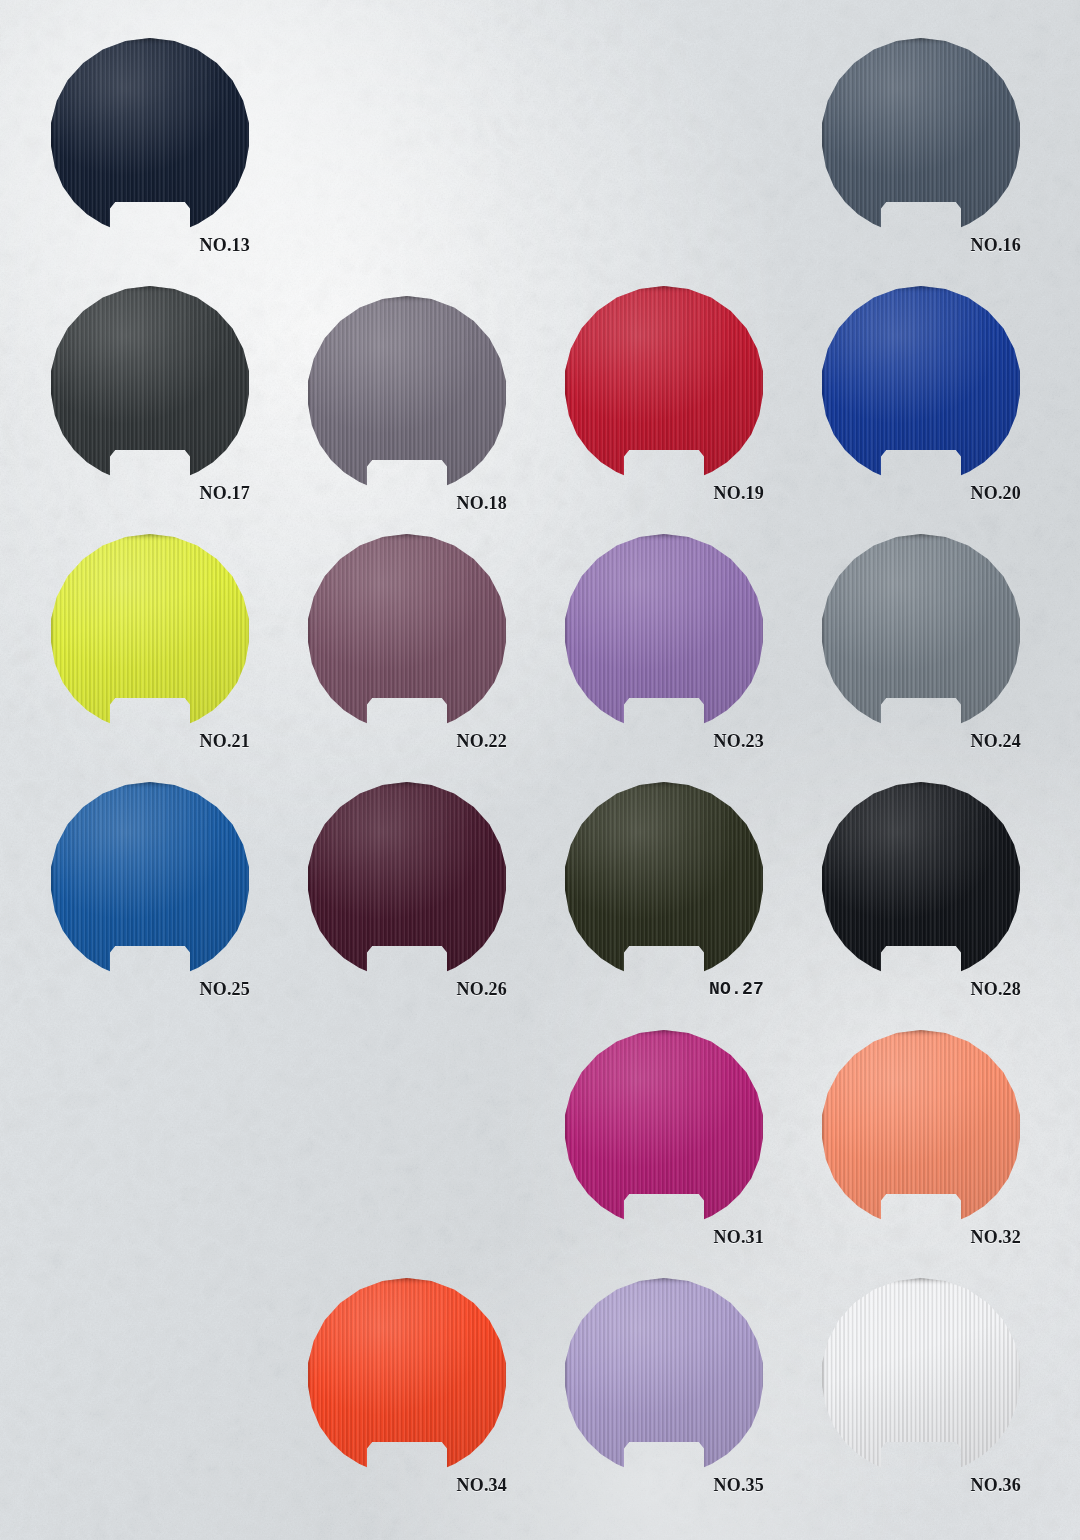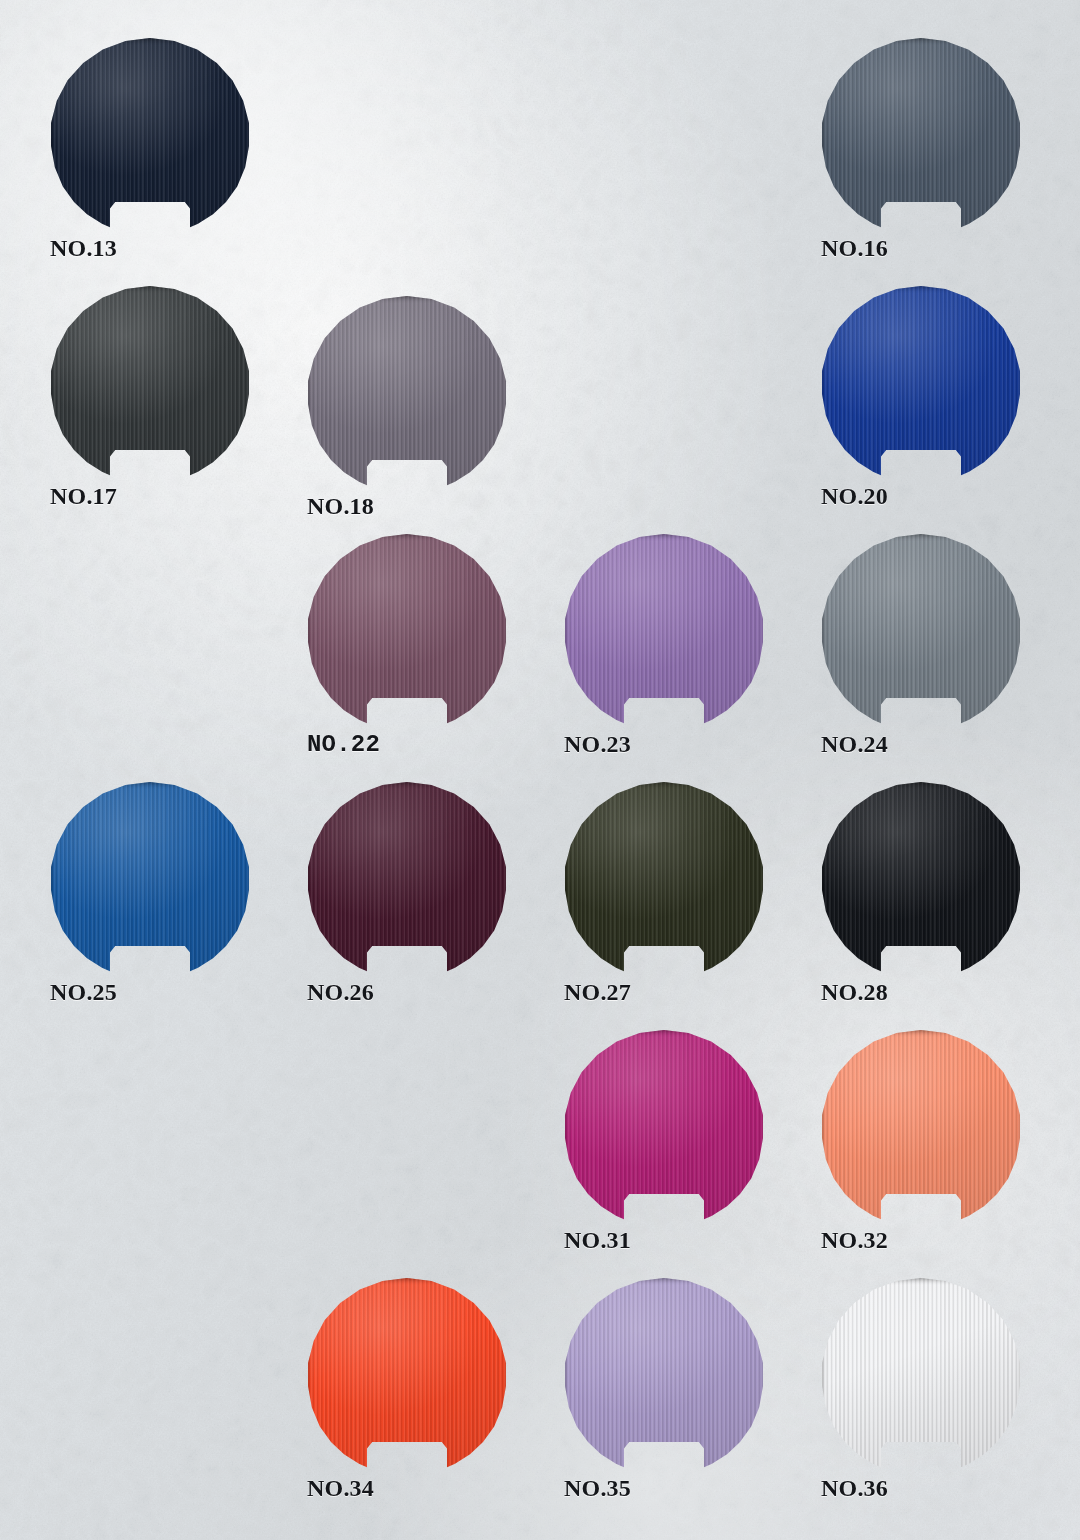--- a/index.html
+++ b/index.html
@@ -113,22 +113,22 @@
       inset 0 3px 5px -1px rgba(0,0,0,0.30),
       inset 3px 0 6px -2px rgba(0,0,0,0.22),
       inset -2px 0 5px -2px rgba(0,0,0,0.16);
   }
 
   .label {
     position: absolute;
     left: 0;
     width: 200px;
     top: 197px;
-    text-align: left;
-    font-size: 24px;
+    text-align: right;
+    font-size: 18px;
     font-weight: 700;
     letter-spacing: 0.2px;
     color: #14161a;
     text-shadow: 0 1px 0 rgba(255,255,255,0.75), 0 -1px 0 rgba(255,255,255,0.25);
   }
 </style>
 </head>
 <body>
 
 <div id="card">
@@ -188,31 +188,51 @@
       <div class="cell" style="left: 307px; top: 296px;">
         <div class="swatch-wrap">
           <div class="swatch" style="background-color: rgb(118, 112, 126);">
             <div class="rib"></div>
             <div class="shade"></div>
             <div class="inner-shadow"></div>
           </div>
         </div>
         <div class="label">NO.18</div>
       </div>
+      <div class="cell" style="left: 564px; top: 286px;">
+        <div class="swatch-wrap">
+          <div class="swatch" style="background-color: rgb(194, 23, 47);">
+            <div class="rib"></div>
+            <div class="shade"></div>
+            <div class="inner-shadow"></div>
+          </div>
+        </div>
+        <div class="label">NO.19</div>
+      </div>
       <div class="cell" style="left: 821px; top: 286px;">
         <div class="swatch-wrap">
           <div class="swatch" style="background-color: rgb(20, 57, 154);">
             <div class="rib"></div>
             <div class="shade"></div>
             <div class="inner-shadow"></div>
           </div>
         </div>
         <div class="label">NO.20</div>
       </div>
-      <div class="cell" style="left: 307px; top: 534px; font-family: Liberation Mono, monospace;">
+      <div class="cell" style="left: 50px; top: 534px;">
+        <div class="swatch-wrap">
+          <div class="swatch" style="background-color: rgb(225, 240, 58);">
+            <div class="rib"></div>
+            <div class="shade"></div>
+            <div class="inner-shadow"></div>
+          </div>
+        </div>
+        <div class="label">NO.21</div>
+      </div>
+      <div class="cell" style="left: 307px; top: 534px;">
         <div class="swatch-wrap">
           <div class="swatch" style="background-color: rgb(122, 82, 102);">
             <div class="rib"></div>
             <div class="shade"></div>
             <div class="inner-shadow"></div>
           </div>
         </div>
         <div class="label">NO.22</div>
       </div>
       <div class="cell" style="left: 564px; top: 534px;">
@@ -248,21 +268,21 @@
       <div class="cell" style="left: 307px; top: 782px;">
         <div class="swatch-wrap">
           <div class="swatch" style="background-color: rgb(70, 23, 44);">
             <div class="rib"></div>
             <div class="shade"></div>
             <div class="inner-shadow"></div>
           </div>
         </div>
         <div class="label">NO.26</div>
       </div>
-      <div class="cell" style="left: 564px; top: 782px;">
+      <div class="cell" style="left: 564px; top: 782px; font-family: Liberation Mono, monospace;">
         <div class="swatch-wrap">
           <div class="swatch" style="background-color: rgb(43, 47, 30);">
             <div class="rib"></div>
             <div class="shade"></div>
             <div class="inner-shadow"></div>
           </div>
         </div>
         <div class="label">NO.27</div>
       </div>
       <div class="cell" style="left: 821px; top: 782px;">

